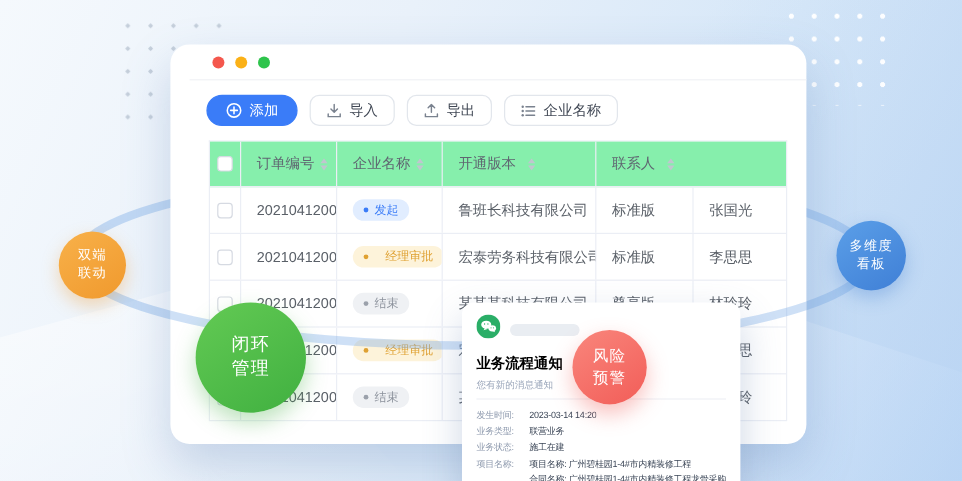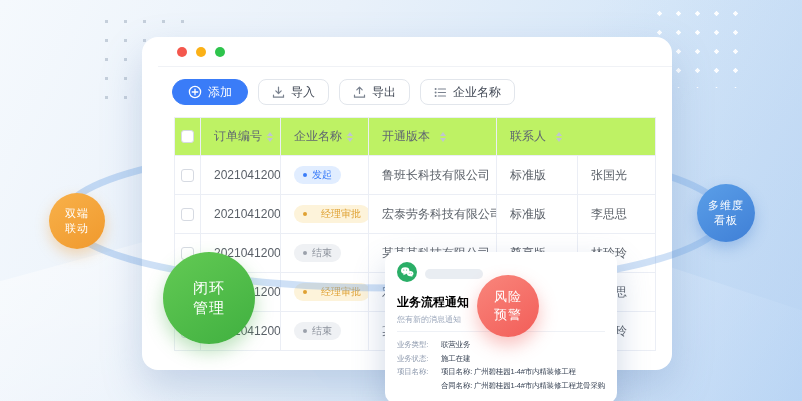--- a/index.html
+++ b/index.html
@@ -46,21 +46,21 @@
     font-size:12px; cursor:pointer; white-space:nowrap; }
   .btn-primary { background:#3a7cf8; border-color:#3a7cf8; color:#fff; border-radius:14px; padding:0 15px; }
   .btn svg { display:block; }
   
   .table { margin:0 16px; border:1px solid #ebeef5; border-bottom:none; font-size:12px; color:#5a6068; }
   .tr { display:grid; grid-template-columns:26px 80px 88px 128px 81px 94px;
     border-bottom:1px solid #ebeef5; }
   .th,.td { display:flex; align-items:center; padding-left:13px; border-right:1px solid #ebeef5;
     height:38px; overflow:hidden; white-space:nowrap; }
   .th:last-child,.td:last-child { border-right:none; }
-  .thead .tr { background:#bef264; }
+  .thead .tr { background:#86efac; }
   .thead .th { height:37px; color:#5f6671; }
   .cbcell { justify-content:center; padding-left:0; }
   .cb { width:13px; height:13px; border:1px solid #d6dae2; border-radius:3px; background:#fff; }
   .sort { display:inline-flex; flex-direction:column; gap:2px; margin-left:5px; }
   .sort i { width:0; height:0; border-left:3.5px solid transparent; border-right:3.5px solid transparent; }
   .sort .up { border-bottom:4px solid #c0c6cf; }
   .sort .dn { border-top:4px solid #c0c6cf; }
   
   .pill { display:inline-flex; align-items:center; gap:5px; height:18px; padding:0 9px;
     border-radius:10px; font-size:10px; }
@@ -310,20 +310,24 @@
         <circle cx="12.2" cy="11.2" r="0.45" fill="#2aae67"></circle>
           <circle cx="14.2" cy="11.2" r="0.45" fill="#2aae67"></circle>
       </svg>
     </span>
     <span class="sender-pill"></span>
   </div>
   <div class="popup-title">业务流程通知</div>
   <div class="popup-sub">您有新的消息通知</div>
   <div class="info">
     <div class="info-row">
+      <span class="lbl">发生时间:</span>
+      <span class="val">2023-03-14 14:20</span>
+    </div>
+    <div class="info-row">
       <span class="lbl">业务类型:</span>
       <span class="val">联营业务</span>
     </div>
     <div class="info-row">
       <span class="lbl">业务状态:</span>
       <span class="val">施工在建</span>
     </div>
     <div class="info-row">
       <span class="lbl">项目名称:</span>
       <span class="val">项目名称: 广州碧桂园1-4#市内精装修工程</span>

